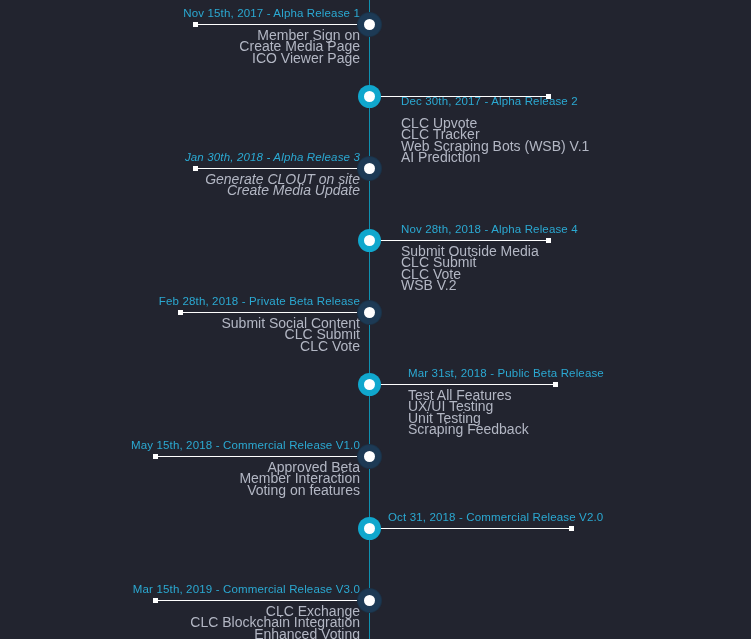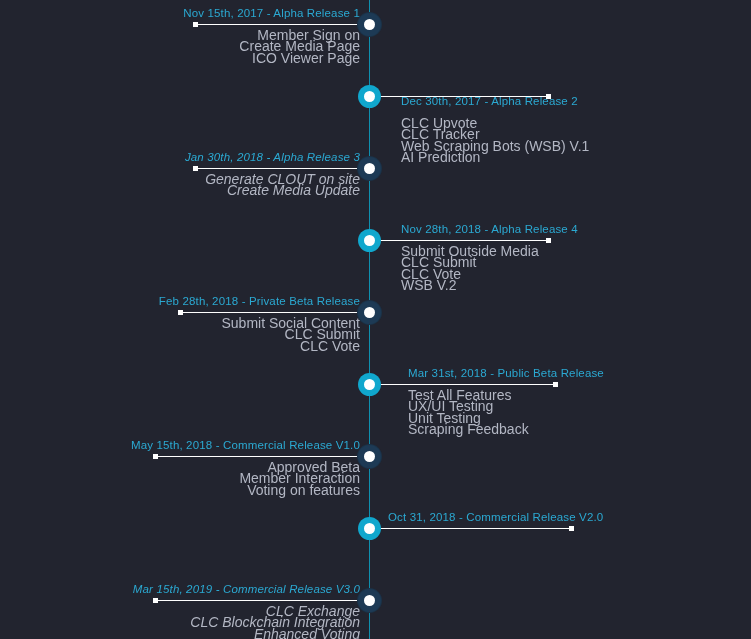--- a/index.html
+++ b/index.html
@@ -242,21 +242,21 @@
         <div style="height: 10px;"></div>
       </div>
       <div class="connector" style="left: 379px; width: 195px; top: 18px;">
         <span class="cap cap-right"></span>
       </div>
       <div class="node right-node" style="top: 7px;">
         <span class="dot"></span>
       </div>
     </div>
     <div class="event" style="top: 582px;">
-      <div class="ev-body side-left" style="left: 40px; font-style: italic;">
+      <div class="ev-body side-left" style="left: 40px;">
         <div class="ev-title">Mar 15th, 2019 - Commercial Release V3.0</div>
         <div style="height: 10px;"></div>
         <ul class="ev-items">
           <li>CLC Exchange</li>
           <li>CLC Blockchain Integration</li>
           <li>Enhanced Voting</li>
         </ul>
       </div>
       <div class="connector" style="left: 153px; width: 207px; top: 18px;">
         <span class="cap cap-left"></span>

